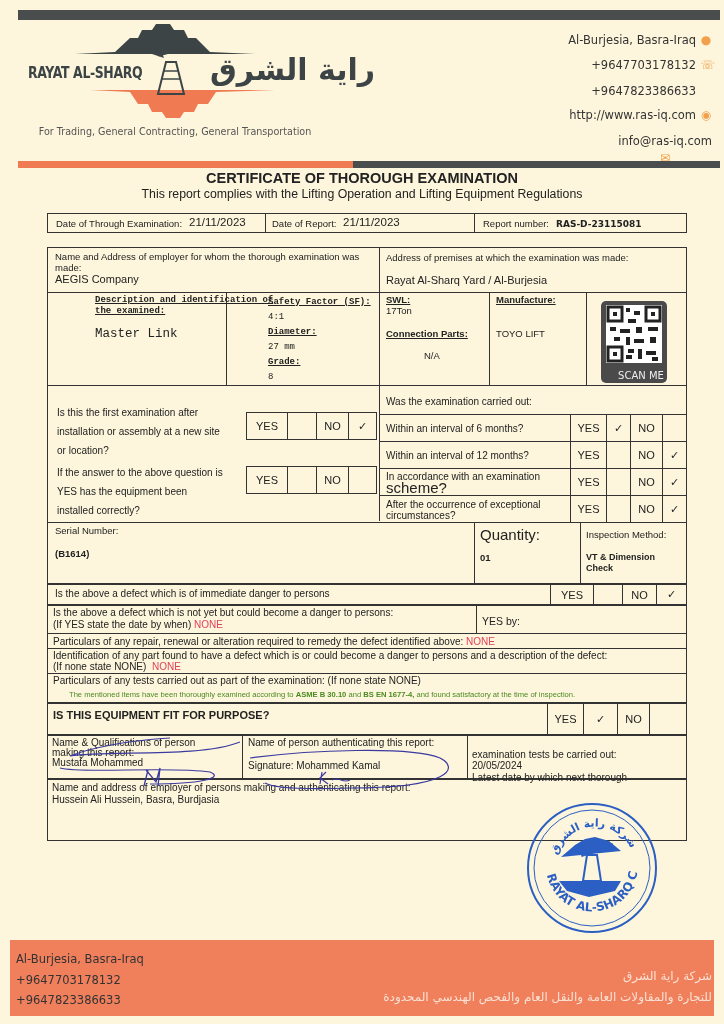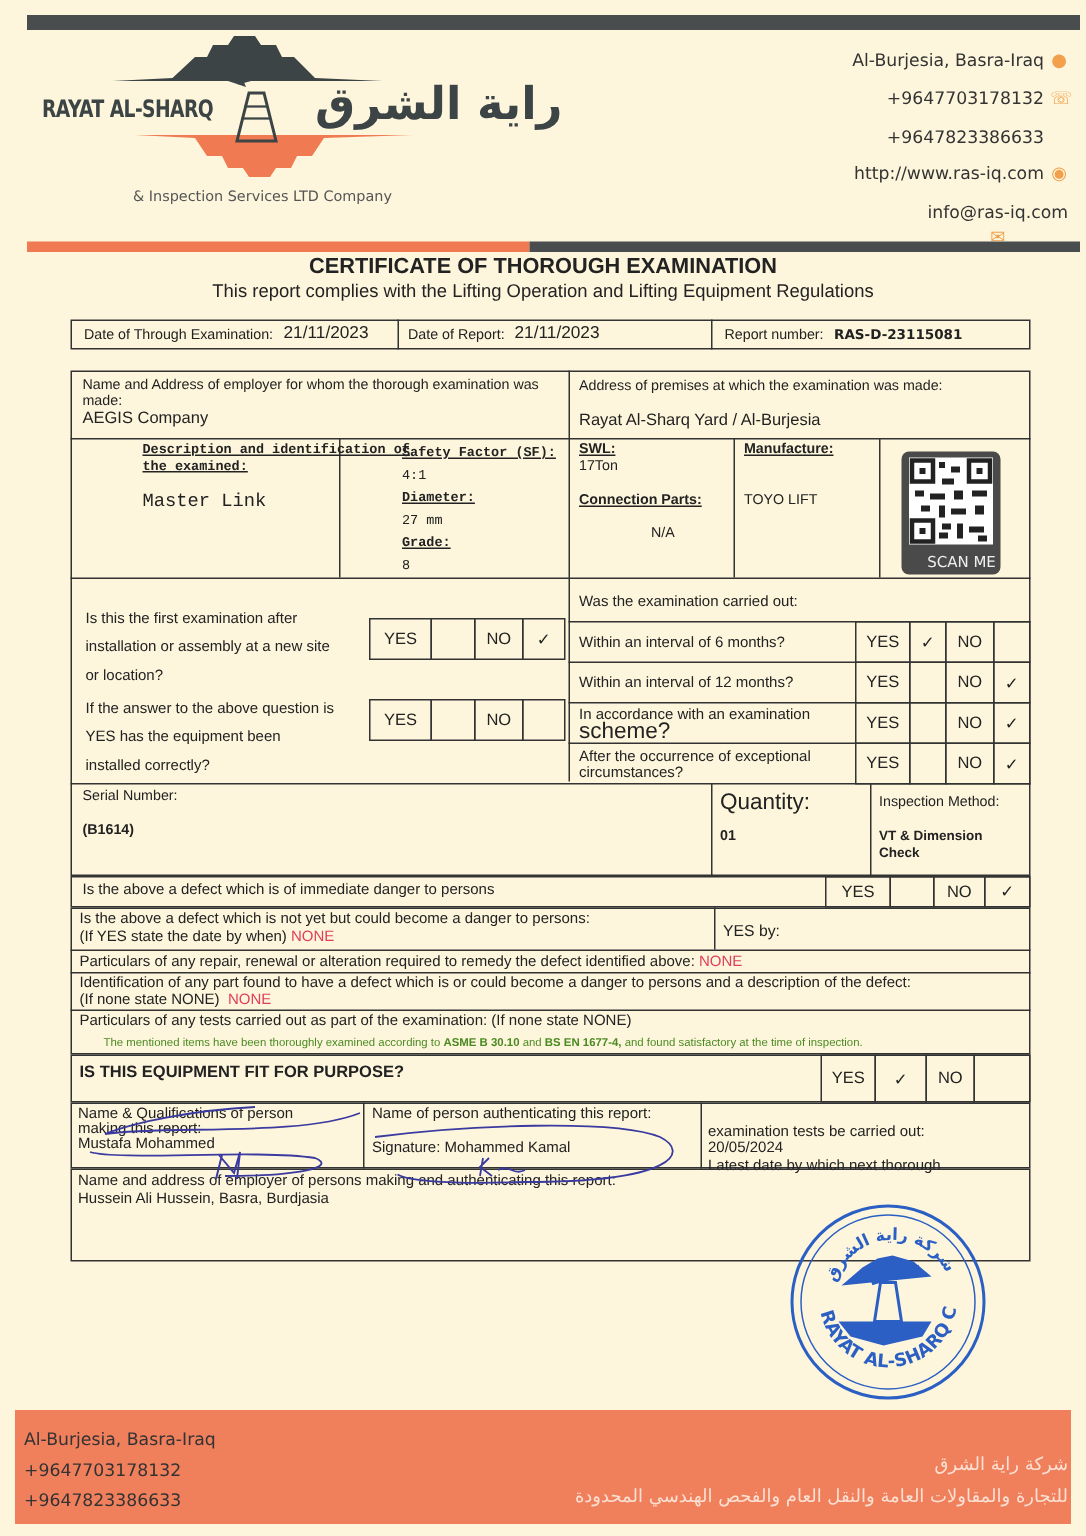--- a/index.html
+++ b/index.html
@@ -50,21 +50,21 @@
     <path d="M146 38 L156 38 L164 70 L138 70 Z" fill="none" stroke="#3c4446" stroke-width="2"></path>
     <line x1="141" y1="55" x2="160" y2="55" stroke="#3c4446" stroke-width="1.5"></line>
     <line x1="143" y1="47" x2="158" y2="47" stroke="#3c4446" stroke-width="1.5"></line>
     <line x1="138" y1="30" x2="175" y2="20" stroke="#3c4446" stroke-width="5"></line>
     <path d="M132 30 l8 -6 l4 10 Z" fill="#3c4446"></path>
   </svg>
 </div>
 <div class="abs brand-en">RAYAT AL-SHARQ</div>
 <div class="abs brand-ar">راية الشرق</div>
 <div class="abs tagline">
-  <div>&amp; Inspection Services LTD Company</div>
+  <div>For Trading, General Contracting, General Transportation</div>
 </div>
 
 <div class="abs contact" style="top:33px;">
   <span>Al-Burjesia, Basra-Iraq</span>
   <span class="cicon">●</span>
 </div>
 <div class="abs contact" style="top:58px;">
   <span>+9647703178132</span>
   <span class="cicon">☏</span>
 </div>
@@ -119,21 +119,21 @@
 <div class="t cal u" style="left:230px;top:296px;font-size:9px;">Safety Factor (SF):</div>
 <div class="t cal" style="left:230px;top:311px;font-size:9px;">4:1</div>
 <div class="t cal u" style="left:230px;top:326px;font-size:9px;">Diameter:</div>
 <div class="t cal" style="left:230px;top:341px;font-size:9px;">27 mm</div>
 <div class="t cal u" style="left:230px;top:356px;font-size:9px;">Grade:</div>
 <div class="t cal" style="left:230px;top:371px;font-size:9px;">8</div>
 
 <div class="t u" style="left:386px;top:294px;font-size:9.5px;">SWL:</div>
 <div class="t" style="left:386px;top:305px;font-size:9.5px;">17Ton</div>
 <div class="t u" style="left:386px;top:328px;font-size:9.5px;">Connection Parts:</div>
-<div class="t" style="left:386px;top:350px;font-size:9.5px;padding-left:48px;">N/A</div>
+<div class="t" style="left:376px;top:350px;font-size:9.5px;padding-left:48px;">N/A</div>
 
 <div class="t u" style="left:496px;top:294px;font-size:9.5px;">Manufacture:</div>
 <div class="t" style="left:496px;top:328px;font-size:9.5px;">TOYO LIFT</div>
 
 <div class="abs qr">
   <div class="qr-inner">
     <svg width="56" height="58" viewBox="0 0 56 58">
       <rect x="2" y="2" width="14" height="14" fill="none" stroke="#222" stroke-width="3"></rect>
       <rect x="7" y="7" width="4" height="4" fill="#222"></rect>
       <rect x="40" y="2" width="14" height="14" fill="none" stroke="#222" stroke-width="3"></rect>

